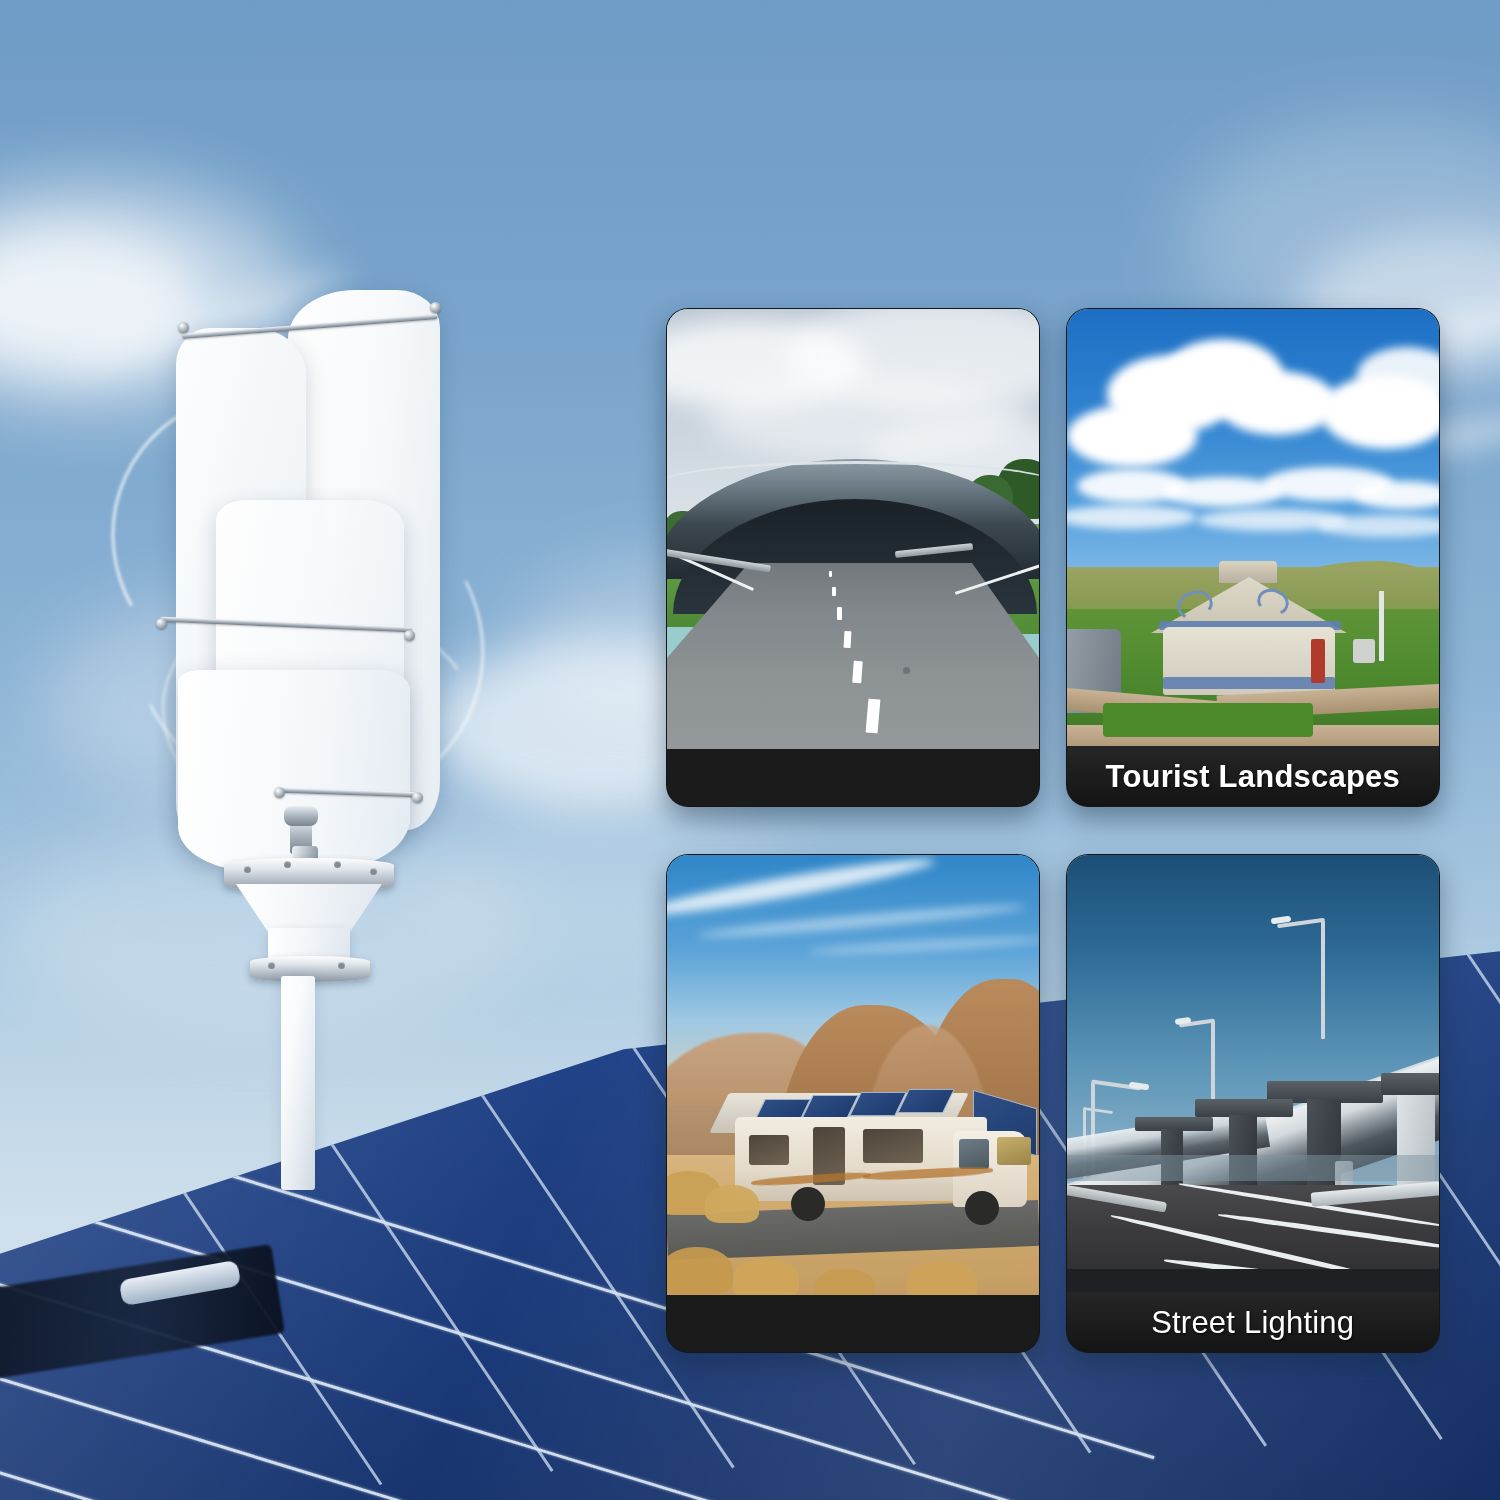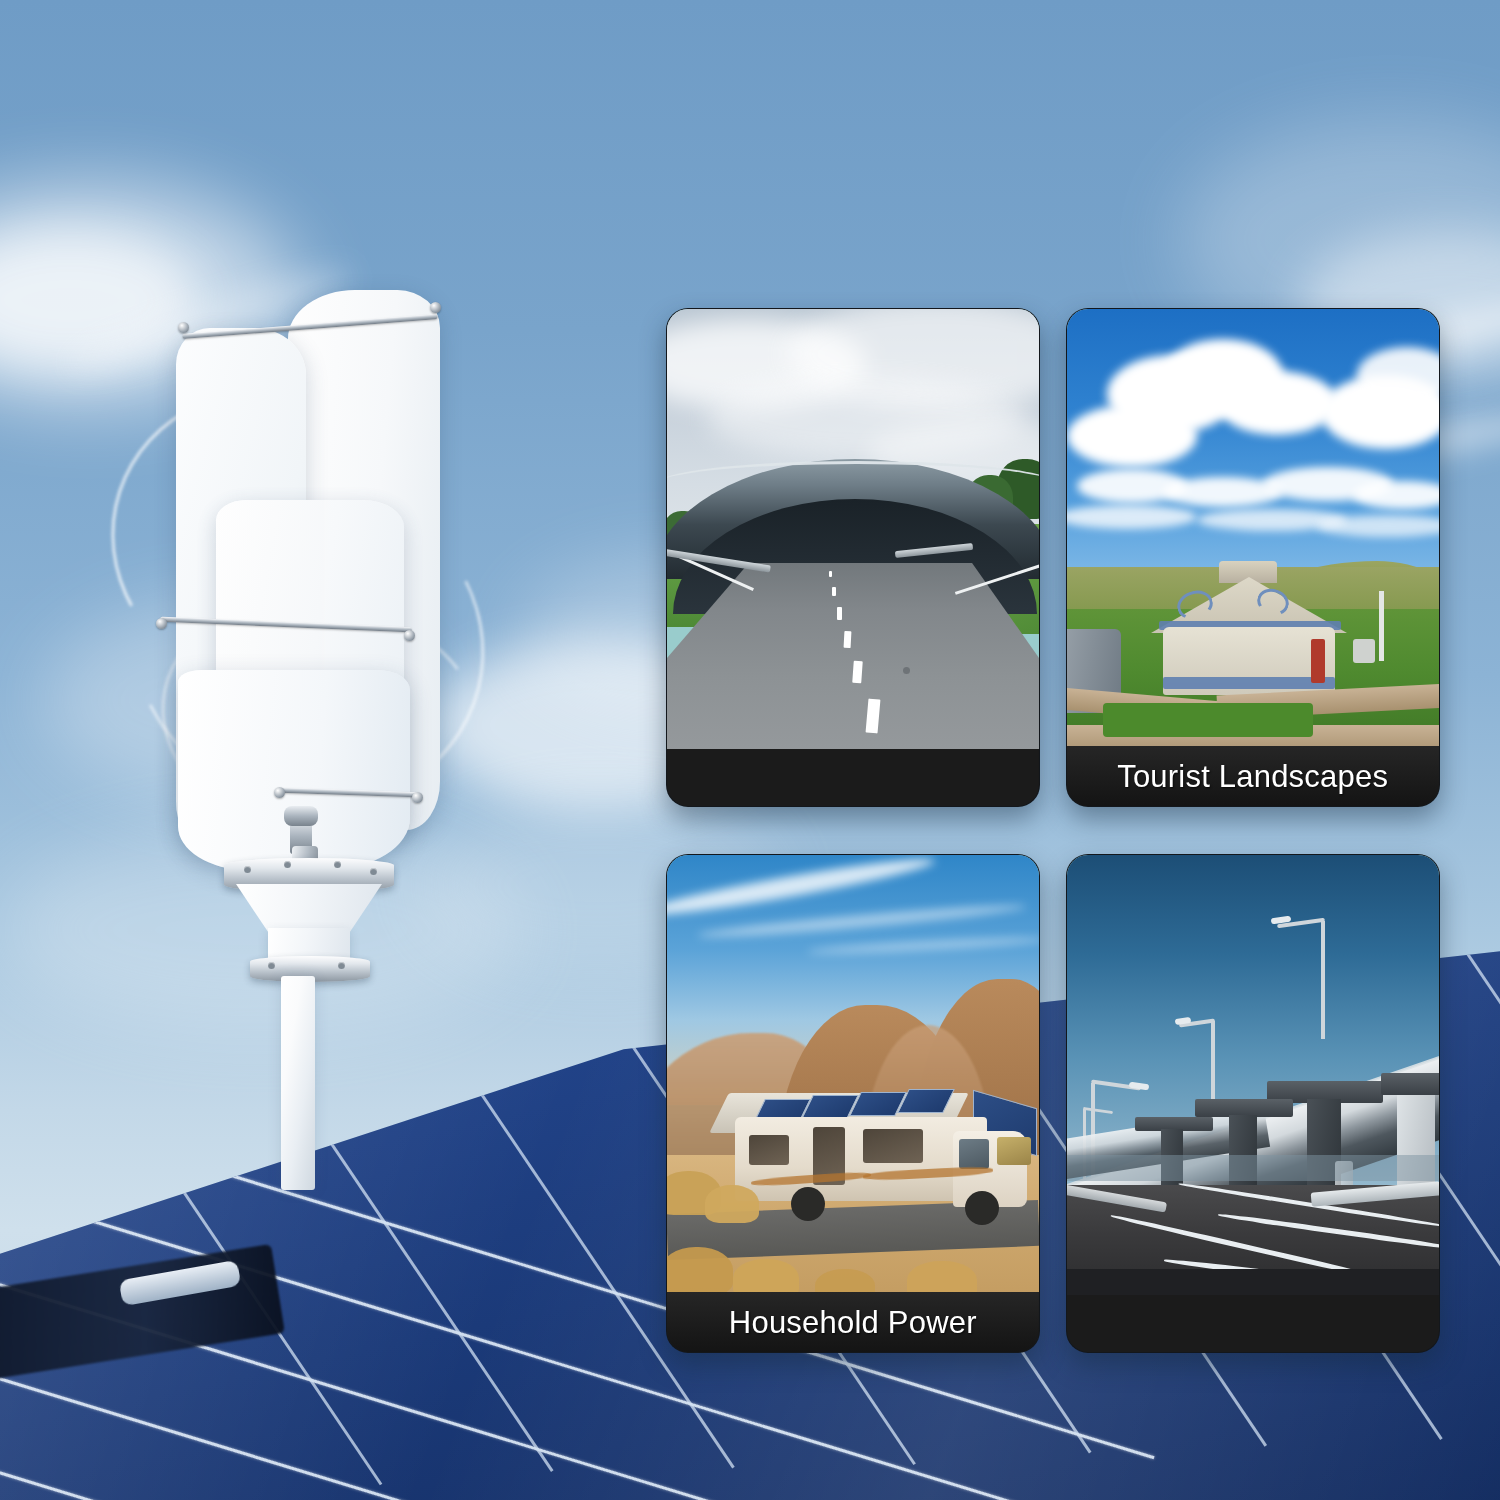--- a/index.html
+++ b/index.html
@@ -321,21 +321,21 @@
           <div class="ri-dash" style="left:165px;top:278px;width:4px;height:9px;"></div>
           <div class="ri-dash" style="left:170px;top:298px;width:5px;height:13px;"></div>
           <div class="ri-dash" style="left:177px;top:322px;width:7px;height:17px;transform:rotate(3deg);"></div>
           <div class="ri-dash" style="left:186px;top:352px;width:9px;height:22px;transform:rotate(4deg);"></div>
           <div class="ri-dash" style="left:200px;top:390px;width:12px;height:34px;transform:rotate(5deg);"></div>
           <div class="ri-dash" style="left:236px;top:358px;width:7px;height:7px;border-radius:50%;background:#6e7377;"></div>
         </div>
       </div>
     </div>
 
-    <div class="card" style="left:400px;top:0;">
+    <div class="card" style="left:400px;top:0;font-weight:bold;">
       <div class="photo">
         <div class="sc">
           <div class="tl-sky"></div>
           <div class="tl-cloud" style="left:40px;top:46px;width:130px;height:78px;"></div>
           <div class="tl-cloud" style="left:96px;top:30px;width:120px;height:74px;"></div>
           <div class="tl-cloud" style="left:150px;top:62px;width:120px;height:64px;"></div>
           <div class="tl-cloud" style="left:0px;top:96px;width:130px;height:62px;"></div>
           <div class="tl-cloud" style="left:254px;top:66px;width:130px;height:74px;"></div>
           <div class="tl-cloud" style="left:290px;top:38px;width:100px;height:56px;opacity:.9;"></div>
           <div class="tl-cloud-s" style="left:10px;top:160px;width:110px;height:34px;"></div>
@@ -409,23 +409,20 @@
           <div class="hp-wheel" style="left:298px;top:336px;width:34px;height:34px;"></div>
 
           <div class="hp-bush" style="left:-10px;top:316px;width:64px;height:44px;"></div>
           <div class="hp-bush" style="left:38px;top:330px;width:54px;height:38px;background:#d0a95e;"></div>
           <div class="hp-bush" style="left:-6px;top:392px;width:72px;height:48px;background:#c59a4e;"></div>
           <div class="hp-bush" style="left:66px;top:404px;width:66px;height:40px;background:#cfa659;"></div>
           <div class="hp-bush" style="left:148px;top:414px;width:60px;height:34px;background:#c79c52;"></div>
           <div class="hp-bush" style="left:240px;top:406px;width:70px;height:40px;background:#cea45a;"></div>
         </div>
       </div>
-      <div class="caption">
-        <span>Household Power</span>
-      </div>
     </div>
 
     <div class="card" style="left:400px;top:546px;">
       <div class="photo">
         <div class="sc">
           <div class="sl-sky"></div>
 
           <div class="sl-lamp-pole" style="left:254px;top:66px;height:118px;"></div>
           <div class="sl-lamp-arm" style="left:210px;top:66px;width:48px;transform:rotate(-8deg);"></div>
           <div class="sl-lamp-head" style="left:204px;top:62px;transform:rotate(-8deg);"></div>
@@ -462,16 +459,19 @@
           <div class="sl-road"></div>
           <div class="sl-lane" style="left:110px;top:348px;width:270px;height:4px;transform:rotate(9deg);"></div>
           <div class="sl-lane" style="left:150px;top:374px;width:240px;height:5px;transform:rotate(8deg);"></div>
           <div class="sl-lane" style="left:40px;top:392px;width:300px;height:5px;transform:rotate(13deg);"></div>
           <div class="sl-lane" style="left:96px;top:420px;width:290px;height:6px;transform:rotate(7deg);"></div>
           <div class="sl-barrier" style="left:244px;top:332px;width:130px;height:14px;transform:rotate(-5deg);"></div>
           <div class="sl-barrier" style="left:-10px;top:338px;width:110px;height:10px;transform:rotate(10deg);opacity:.9;"></div>
           <div class="shape" style="left:0;top:414px;width:372px;height:30px;background:#1f2023;"></div>
         </div>
       </div>
+      <div class="caption">
+        <span>Street Lighting</span>
+      </div>
     </div>
 
   </div>
 </div>
 
 </body></html>

